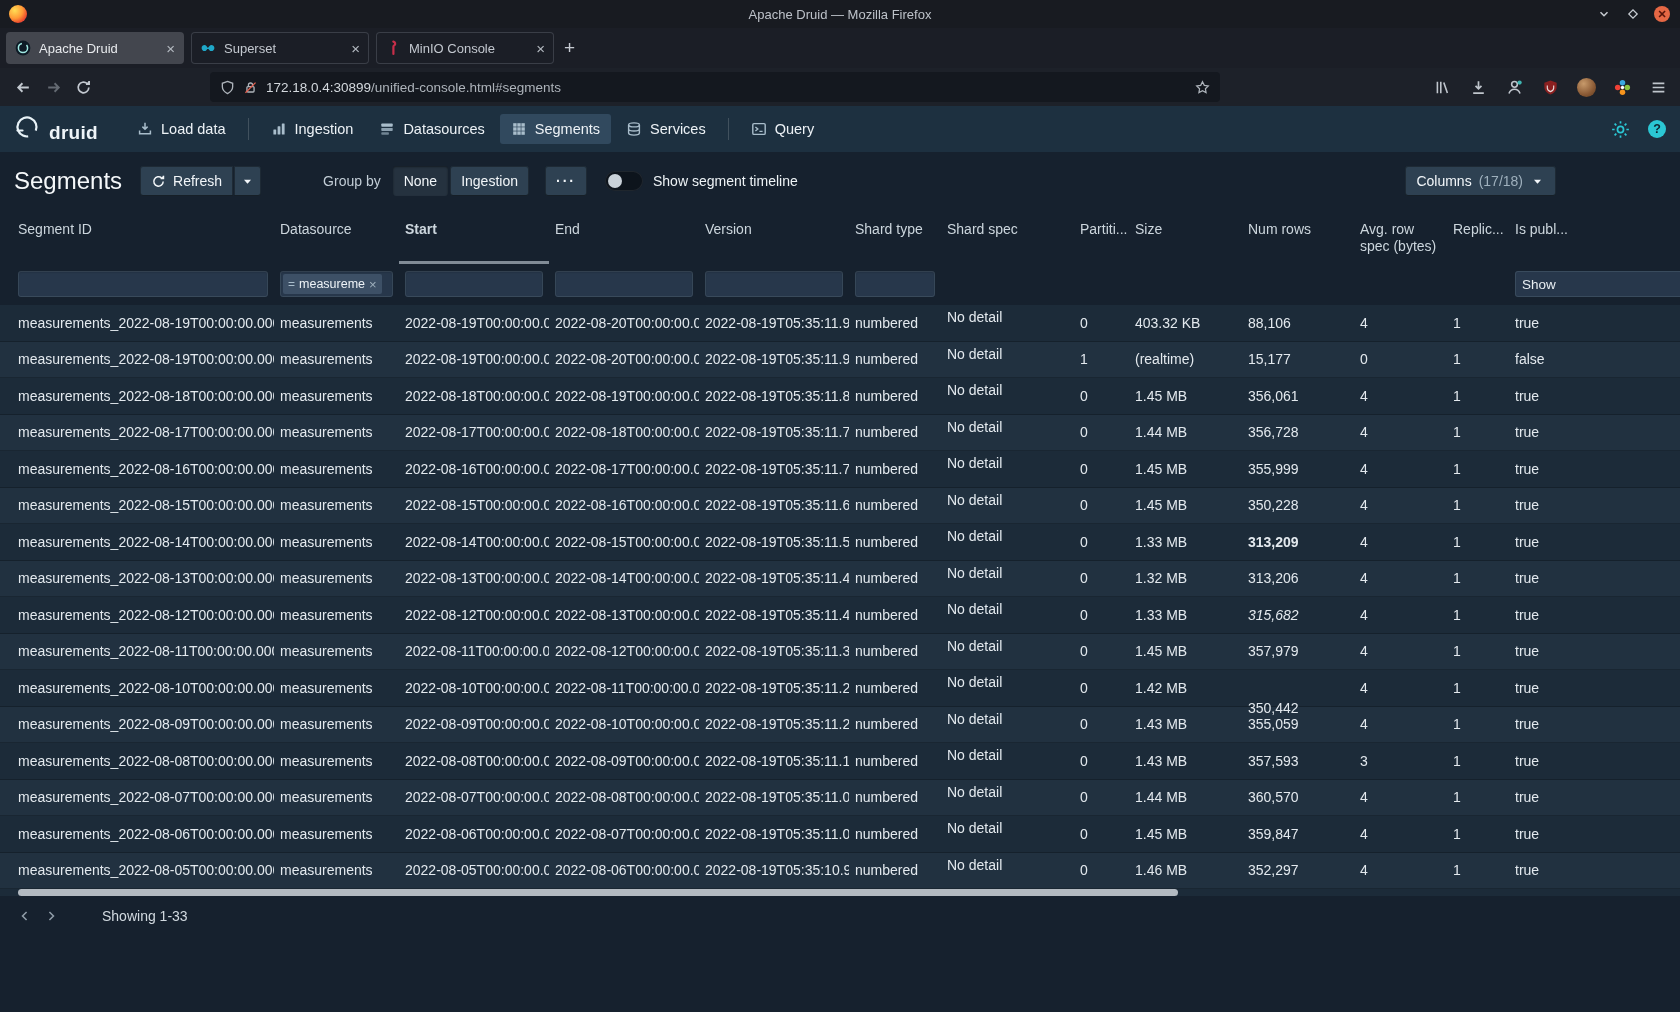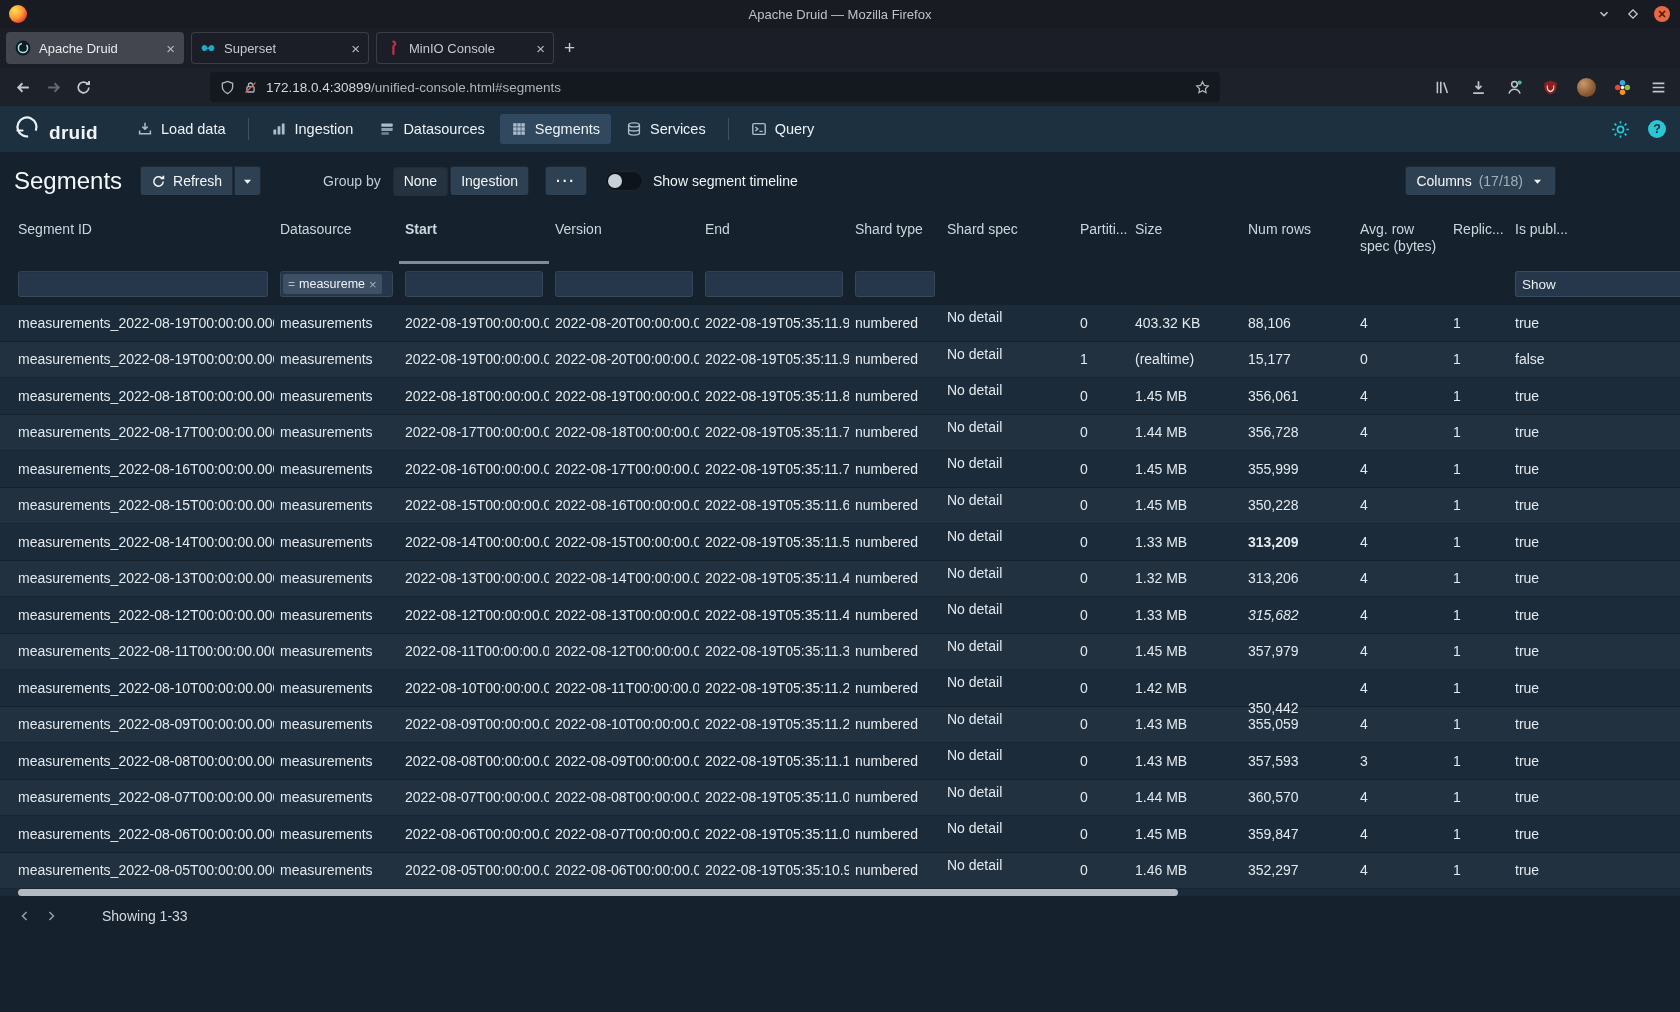--- a/index.html
+++ b/index.html
@@ -372,22 +372,22 @@
             <path d="M4.2 6.2h7.6L8 10.4z"></path>
           </svg>
       </span>
     </div>
 
     <div class="table-viewport">
       <div class="thead" id="thead">
           <div class="th" style="width: 262px;">Segment ID</div>
           <div class="th" style="width: 125px;">Datasource</div>
           <div class="th sorted" style="width: 150px;">Start</div>
+          <div class="th" style="width: 150px;">End</div>
           <div class="th" style="width: 150px;">Version</div>
-          <div class="th" style="width: 150px;">End</div>
           <div class="th" style="width: 92px;">Shard type</div>
           <div class="th" style="width: 133px;">Shard spec</div>
           <div class="th" style="width: 55px;">Partiti...</div>
           <div class="th" style="width: 113px;">Size</div>
           <div class="th" style="width: 112px;">Num rows</div>
           <div class="th" style="width: 93px;">Avg. row spec (bytes)</div>
           <div class="th" style="width: 62px;">Replic...</div>
           <div class="th" style="width: 220px;">Is publ...</div>
         </div>
       <div class="tfilter" id="tfilter">

